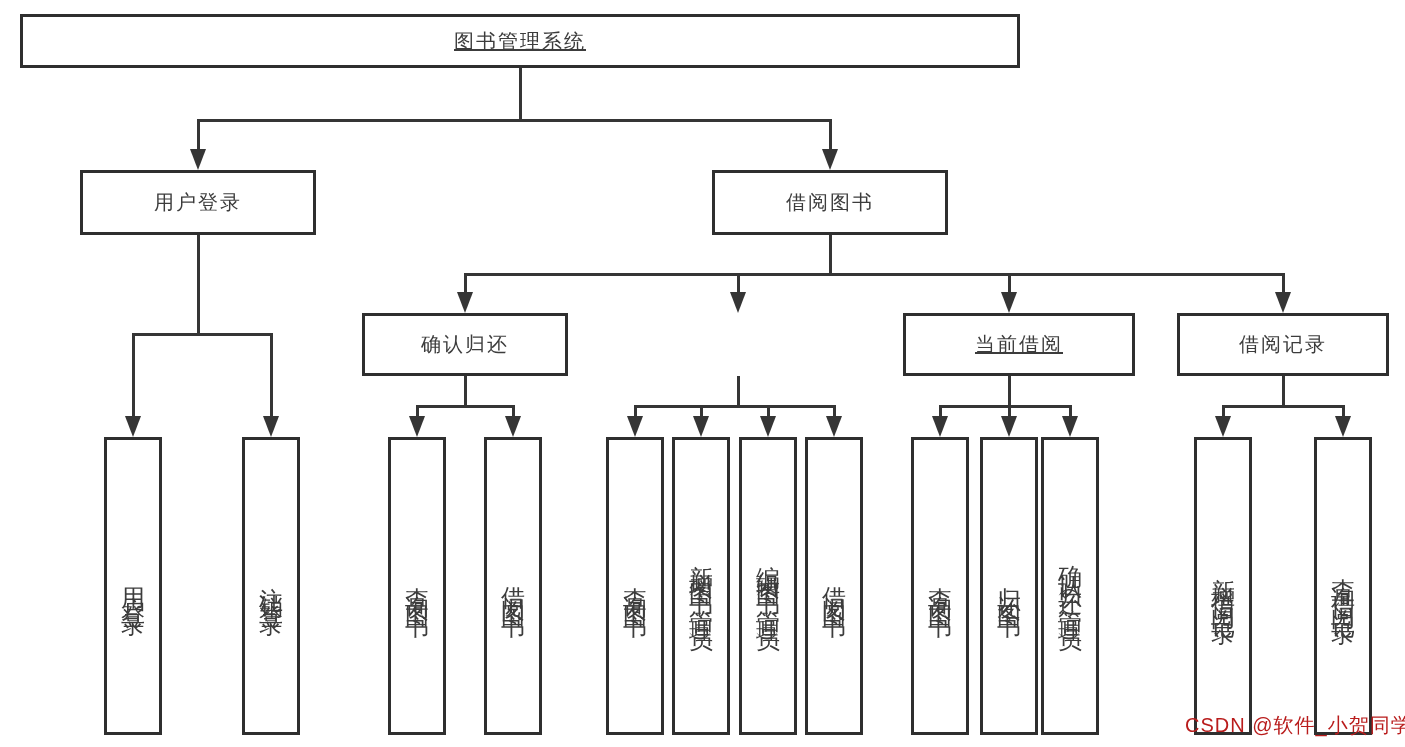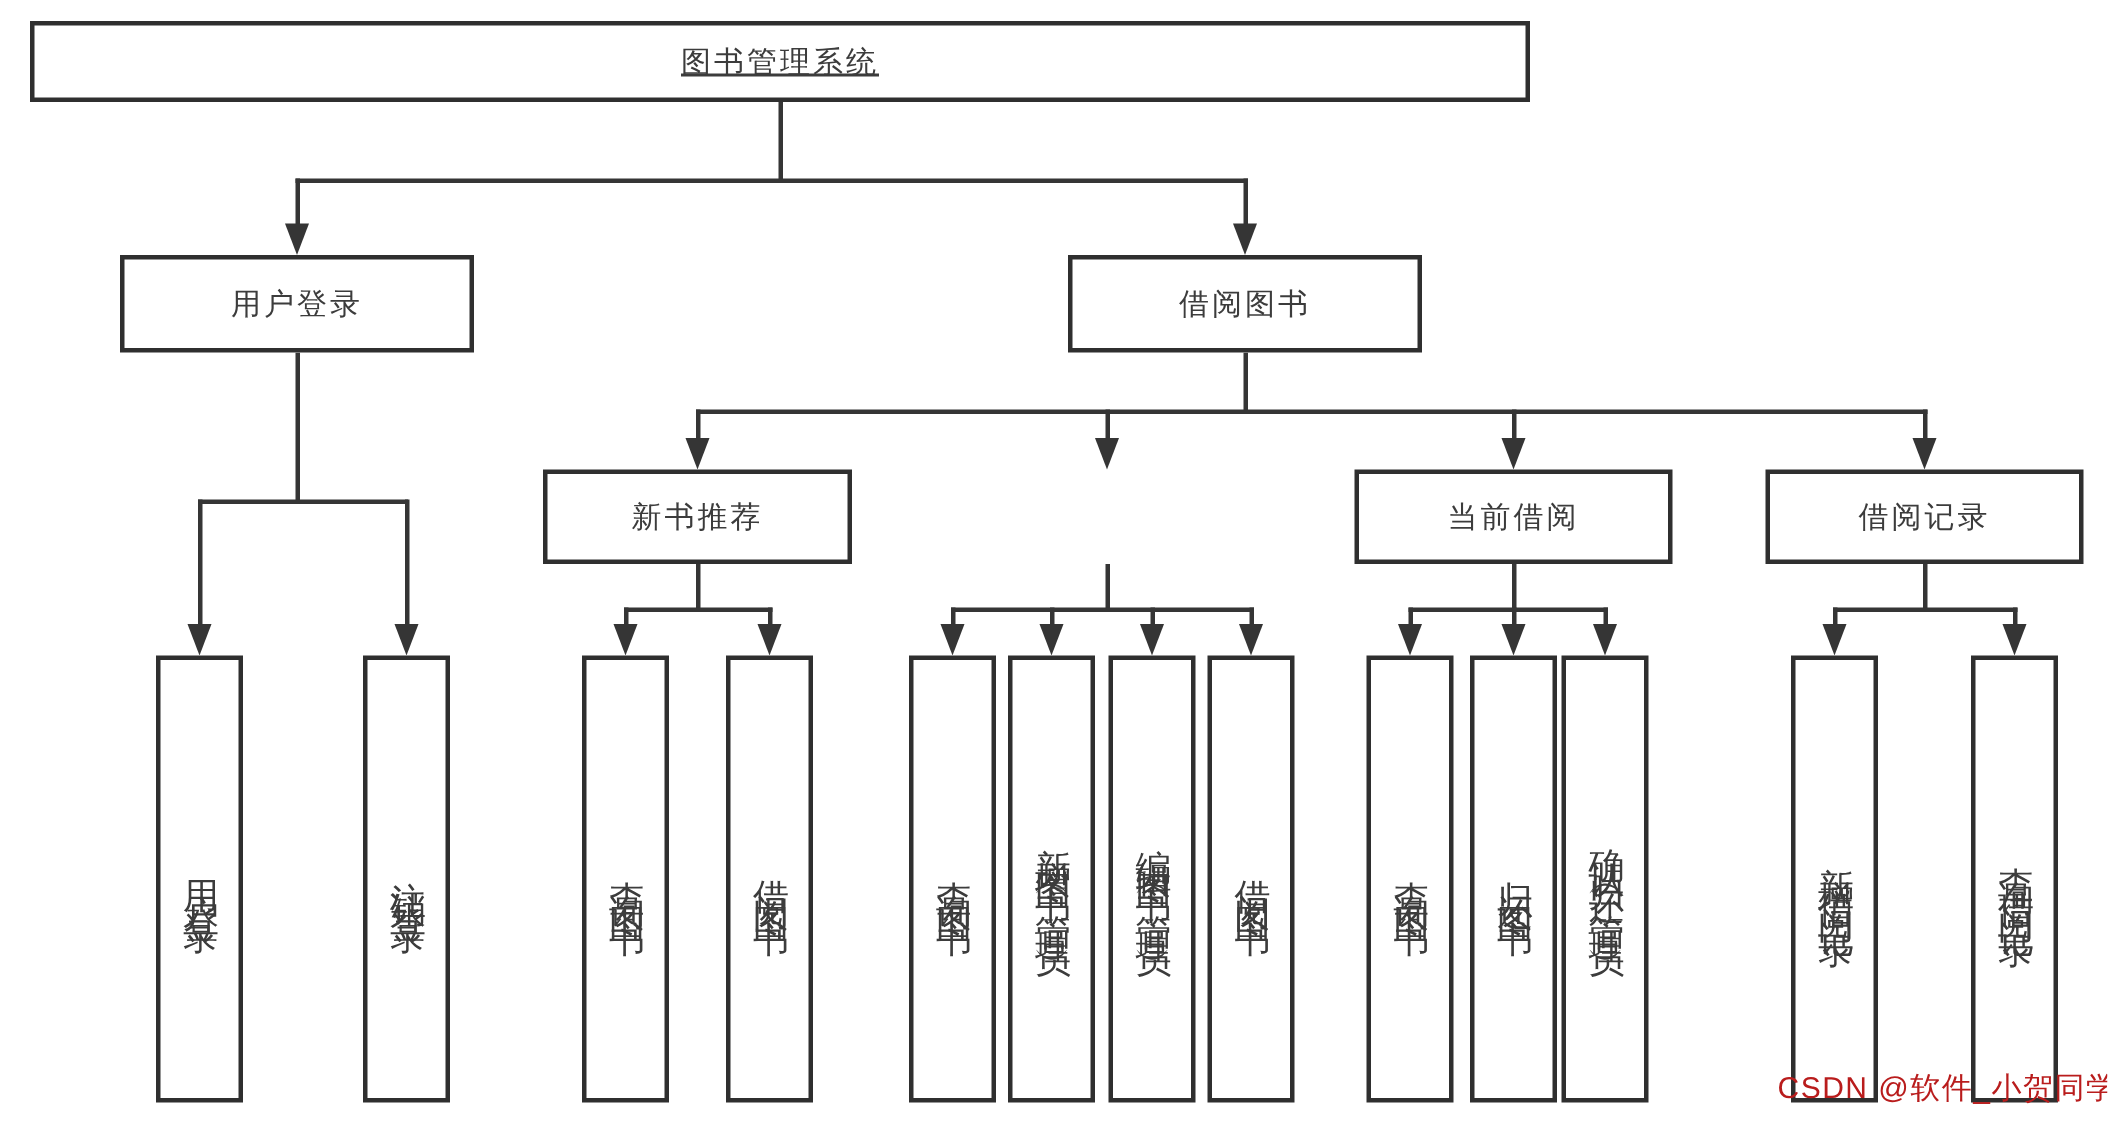--- a/index.html
+++ b/index.html
@@ -77,22 +77,22 @@
 </head>
 <body>
 
 <div id="canvas">
 
   <div class="node root" style="left:20px; top:14px; width:1000px; height:54px;text-decoration:underline;">图书管理系统</div>
 
   <div class="node" style="left:80px; top:170px; width:236px; height:65px;">用户登录</div>
   <div class="node" style="left:712px; top:170px; width:236px; height:65px;">借阅图书</div>
 
-  <div class="node" style="left:362px; top:313px; width:206px; height:63px;">新书推荐</div>
-  <div class="node" style="left:903px; top:313px; width:212px; height:63px;">当前借阅</div>
+  <div class="node" style="left:362px; top:313px; width:206px; height:63px;">确认归还</div>
+  <div class="node" style="left:903px; top:313px; width:232px; height:63px;text-decoration:underline;">当前借阅</div>
   <div class="node" style="left:1177px; top:313px; width:212px; height:63px;">借阅记录</div>
 
   <div class="leaf" style="left:104px;">
     <span>用户登录</span>
   </div>
   <div class="leaf" style="left:242px;">
     <span>注销登录</span>
   </div>
 
   <div class="leaf" style="left:388px;">

